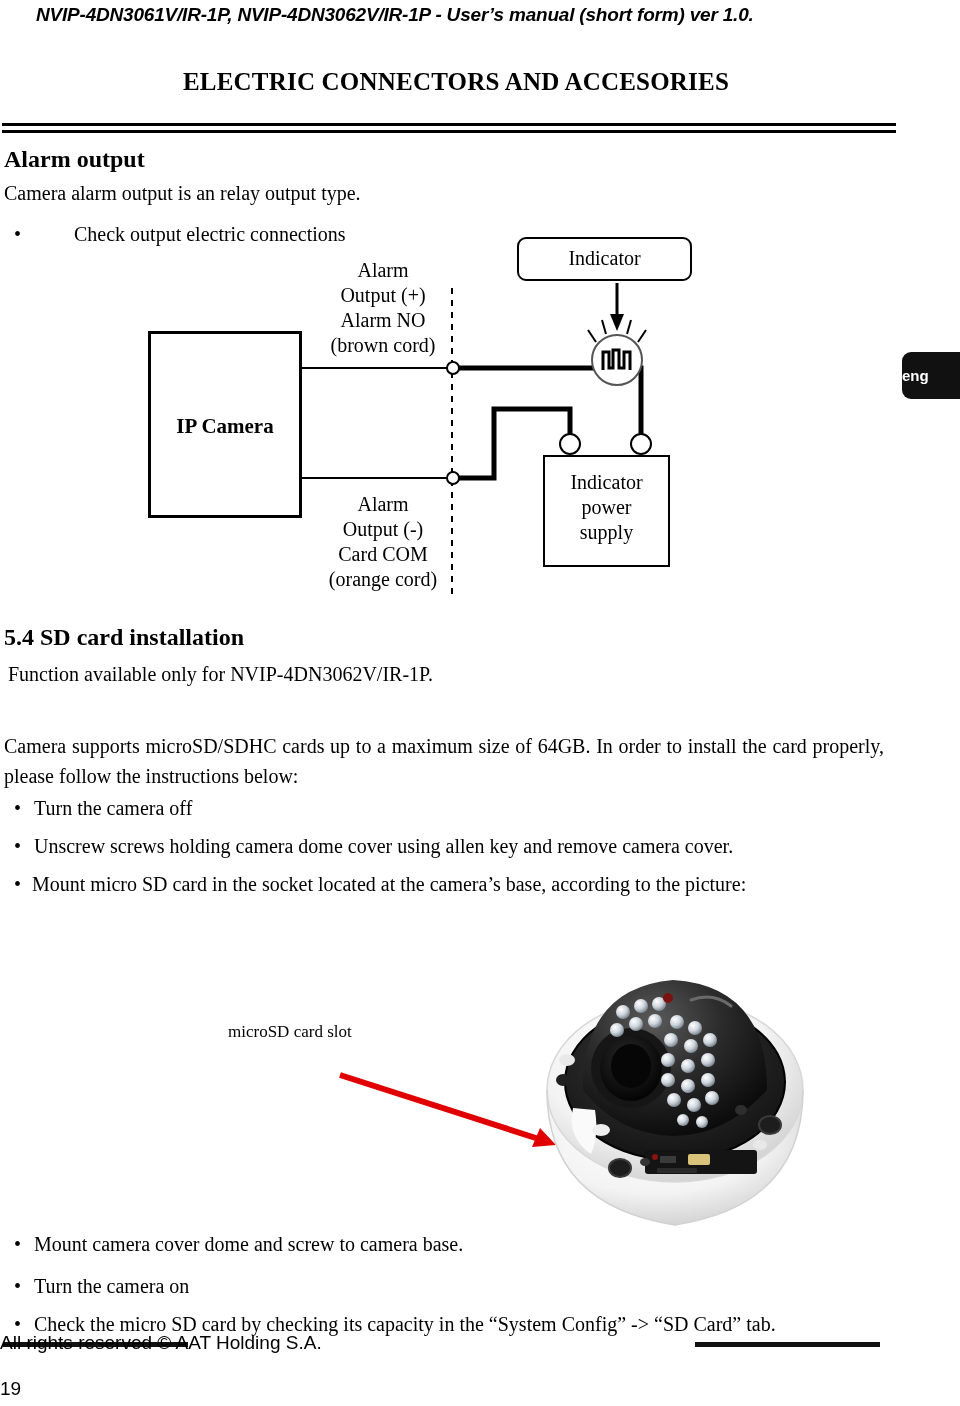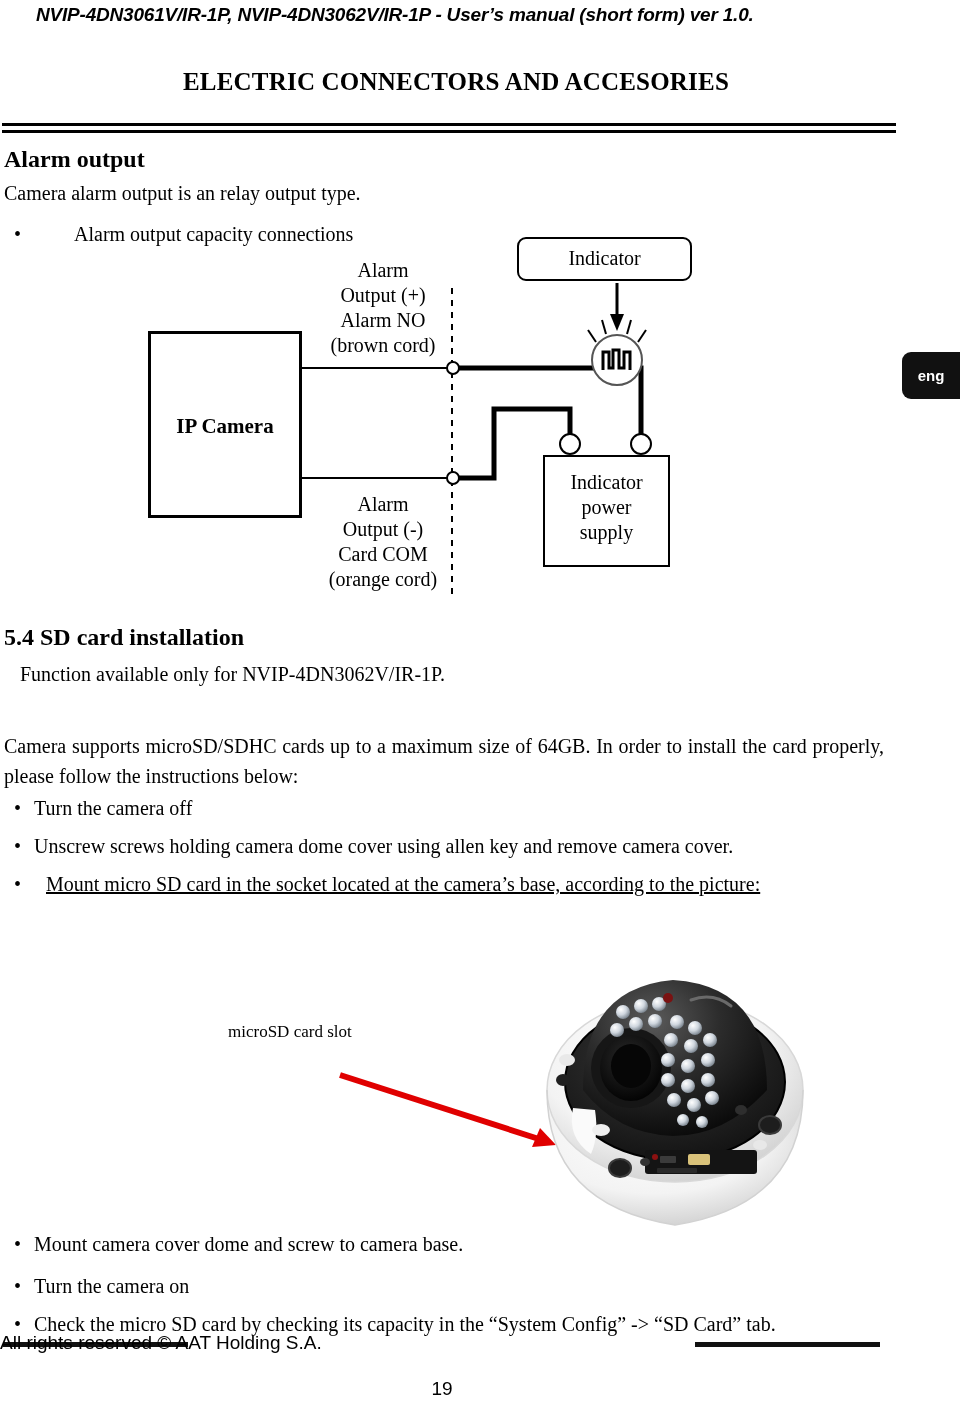--- a/index.html
+++ b/index.html
@@ -67,21 +67,21 @@
     width: 58px;
     height: 47px;
     background: #111111;
     border-radius: 9px 0 0 9px;
     color: #ffffff;
     font-family: "Liberation Sans", sans-serif;
     font-size: 15px;
     font-weight: bold;
     display: flex;
     align-items: center;
-    justify-content: center;
+    justify-content: flex-start;
   }
 
   
   .sub-head {
     position: absolute;
     font-weight: bold;
     font-size: 24px;
   }
   .para {
     position: absolute;
@@ -218,21 +218,21 @@
     width: 884px;
     text-align: left;
     font-family: "Liberation Sans", sans-serif;
     font-size: 19px;
   }
   .page-num {
     position: absolute;
     left: 0;
     top: 1378px;
     width: 884px;
-    text-align: center;
+    text-align: left;
     font-family: "Liberation Sans", sans-serif;
     font-size: 19px;
   }
 </style>
 </head>
 <body>
 
 <div id="page">
 
   <div class="doc-header">NVIP-4DN3061V/IR-1P, NVIP-4DN3062V/IR-1P - User’s manual (short form) ver 1.0.</div>
@@ -243,21 +243,21 @@
   <div class="eng-tab">
     <span>eng</span>
   </div>
 
   <div class="sub-head" style="left:4px; top:146px;">Alarm output</div>
 
   <div class="para" style="left:4px; top:178px; width:500px;">Camera alarm output is an relay output type.</div>
 
   <div class="bullet-row" style="left:14px; top:220px; width:420px;">
     <span class="bdot">•</span>
-    <span class="btext" style="margin-left:60px;">Alarm output capacity connections</span>
+    <span class="btext" style="margin-left:60px;">Check output electric connections</span>
   </div>
 
   <svg class="diagram" viewBox="0 0 960 1406" xmlns="http://www.w3.org/2000/svg">
 
     <line x1="452" y1="288" x2="452" y2="595" stroke="#000" stroke-width="2" stroke-dasharray="6 6"></line>
 
     <line x1="300" y1="368" x2="450" y2="368" stroke="#000" stroke-width="2"></line>
     <line x1="300" y1="478" x2="450" y2="478" stroke="#000" stroke-width="2"></line>
 
     <path d="M 458 368 L 604 368" stroke="#000" stroke-width="5" fill="none"></path>
@@ -310,37 +310,37 @@
 
   <div class="dlabel" style="left:318px; top:492px; width:130px;">
     <div>Alarm</div>
     <div>Output (-)</div>
     <div>Card COM</div>
     <div>(orange cord)</div>
   </div>
 
   <div class="sub-head" style="left:4px; top:624px;">5.4 SD card installation</div>
 
-  <div class="para" style="left:20px; top:659px; width:600px;">Function available only for NVIP-4DN3062V/IR-1P.</div>
+  <div class="para" style="left:8px; top:659px; width:600px;">Function available only for NVIP-4DN3062V/IR-1P.</div>
 
   <div class="para justify" style="left:4px; top:731px; width:880px;">Camera supports microSD/SDHC cards up to a maximum size of 64GB. In order to install the card properly, please follow the instructions below:</div>
 
   <div class="bullet-row" style="left:14px; top:794px; width:420px;">
     <span class="bdot">•</span>
     <span class="btext" style="margin-left:20px;">Turn the camera off</span>
   </div>
 
   <div class="bullet-row" style="left:14px; top:832px; width:860px;">
     <span class="bdot">•</span>
     <span class="btext" style="margin-left:20px;">Unscrew screws holding camera dome cover using allen key and remove camera cover.</span>
   </div>
 
   <div class="bullet-row" style="left:14px; top:870px; width:880px;">
     <span class="bdot">•</span>
-    <span class="btext" style="margin-left:32px;text-decoration:underline;">Mount micro SD card in the socket located at the camera’s base, according to the picture:</span>
+    <span class="btext" style="margin-left:18px;">Mount micro SD card in the socket located at the camera’s base, according to the picture:</span>
   </div>
 
   <svg class="photo" viewBox="0 0 340 320" xmlns="http://www.w3.org/2000/svg">
     <defs>
       <radialGradient id="whiteBase" cx="42%" cy="32%" r="72%">
         <stop offset="0%" stop-color="#ffffff"></stop>
         <stop offset="62%" stop-color="#f3f3f3"></stop>
         <stop offset="100%" stop-color="#cfcfcf"></stop>
       </radialGradient>
       <radialGradient id="blackDome" cx="38%" cy="26%" r="76%">

